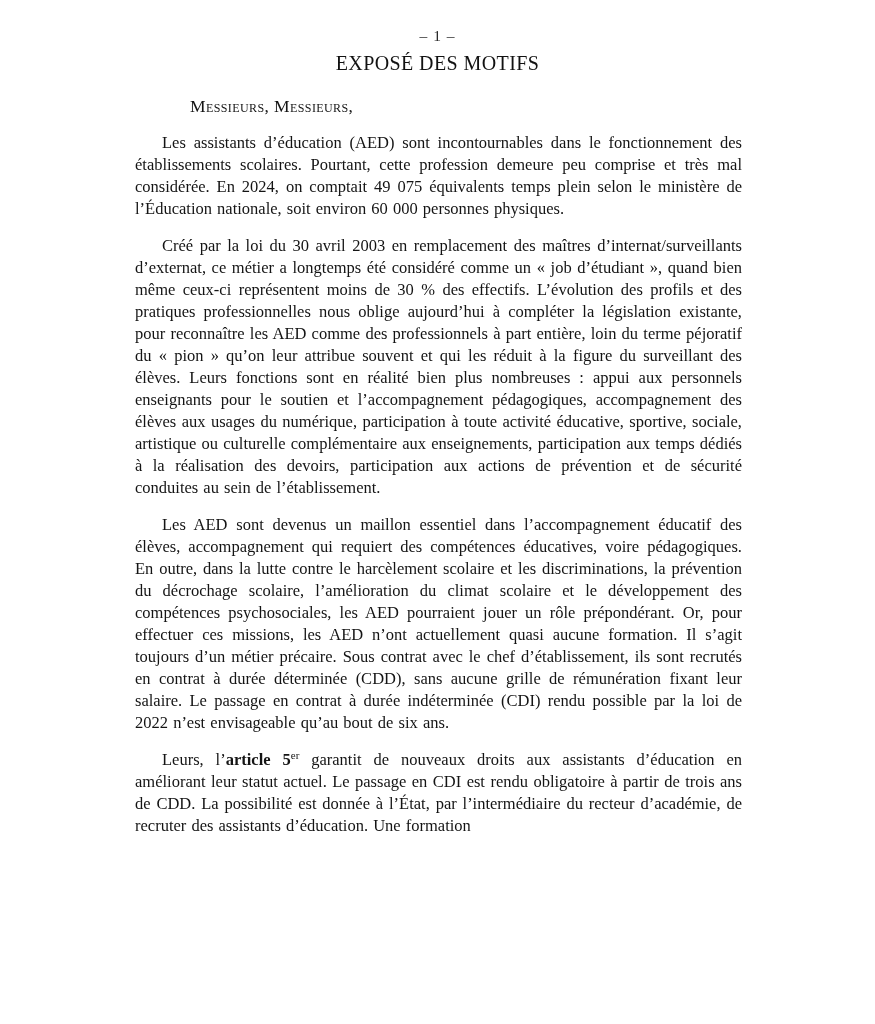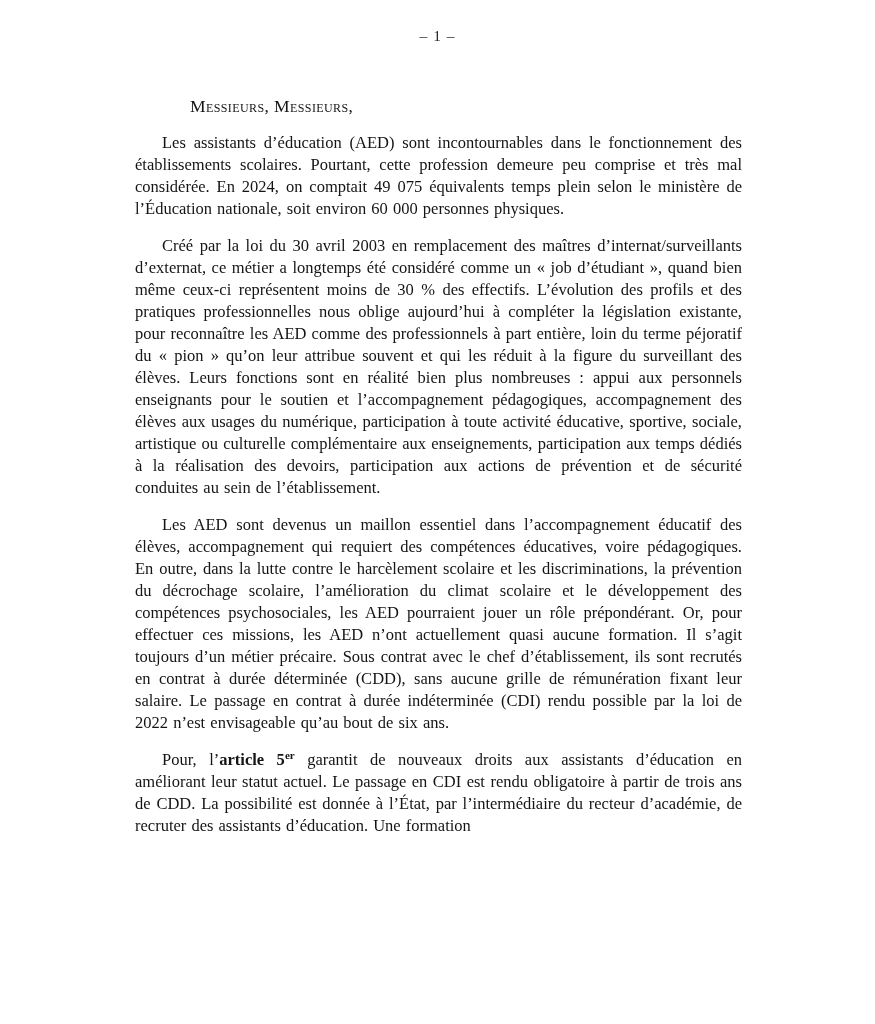--- a/index.html
+++ b/index.html
@@ -62,35 +62,36 @@
     text-indent: 27px;
     margin: 1px 0 15px 0;
     word-spacing: 1px;
   }
   .para:last-child { margin-bottom: 0; }
   .para b { font-weight: bold; }
   .para sup {
     font-size: 11px;
     line-height: 0;
     vertical-align: super;
-    font-weight: bold;
+    font-weight: normal;
   }
 </style>
 </head>
 <body>
 
 <div class="sheet">
   <div class="pagenum">– 1 –</div>
 
+  <h1 class="doc-title">EXPOSÉ DES MOTIFS</h1>
 
   <div class="content">
     <p class="salutation">Messieurs, Messieurs,</p>
 
     <p class="para">Les assistants d’éducation (AED) sont incontournables dans le fonctionnement des établissements scolaires. Pourtant, cette profession demeure peu comprise et très mal considérée. En 2024, on comptait 49&nbsp;075 équivalents temps plein selon le ministère de l’Éducation nationale, soit environ 60&nbsp;000 personnes physiques.</p>
 
     <p class="para">Créé par la loi du 30 avril 2003 en remplacement des maîtres d’internat/surveillants d’externat, ce métier a longtemps été considéré comme un «&nbsp;job d’étudiant&nbsp;», quand bien même ceux-ci représentent moins de 30&nbsp;% des effectifs. L’évolution des profils et des pratiques professionnelles nous oblige aujourd’hui à compléter la législation existante, pour reconnaître les AED comme des professionnels à part entière, loin du terme péjoratif du «&nbsp;pion&nbsp;» qu’on leur attribue souvent et qui les réduit à la figure du surveillant des élèves. Leurs fonctions sont en réalité bien plus nombreuses&nbsp;: appui aux personnels enseignants pour le soutien et l’accompagnement pédagogiques, accompagnement des élèves aux usages du numérique, participation à toute activité éducative, sportive, sociale, artistique ou culturelle complémentaire aux enseignements, participation aux temps dédiés à la réalisation des devoirs, participation aux actions de prévention et de sécurité conduites au sein de l’établissement.</p>
 
     <p class="para">Les AED sont devenus un maillon essentiel dans l’accompagnement éducatif des élèves, accompagnement qui requiert des compétences éducatives, voire pédagogiques. En outre, dans la lutte contre le harcèlement scolaire et les discriminations, la prévention du décrochage scolaire, l’amélioration du climat scolaire et le développement des compétences psychosociales, les AED pourraient jouer un rôle prépondérant. Or, pour effectuer ces missions, les AED n’ont actuellement quasi aucune formation. Il s’agit toujours d’un métier précaire. Sous contrat avec le chef d’établissement, ils sont recrutés en contrat à durée déterminée (CDD), sans aucune grille de rémunération fixant leur salaire. Le passage en contrat à durée indéterminée (CDI) rendu possible par la loi de 2022 n’est envisageable qu’au bout de six ans.</p>
 
 
-    <p class="para"><span>Pour, l’</span><b><span>article 5</span><sup>er</sup></b><span> garantit de nouveaux droits aux assistants d’éducation en améliorant leur statut actuel. Le passage en CDI est rendu obligatoire à partir de trois ans de CDD. La possibilité est donnée à l’État, par l’intermédiaire du recteur d’académie, de recruter des assistants d’éducation. Une formation</span></p>
+    <p class="para"><span>Leurs, l’</span><b><span>article 5</span><sup>er</sup></b><span> garantit de nouveaux droits aux assistants d’éducation en améliorant leur statut actuel. Le passage en CDI est rendu obligatoire à partir de trois ans de CDD. La possibilité est donnée à l’État, par l’intermédiaire du recteur d’académie, de recruter des assistants d’éducation. Une formation</span></p>
   </div>
 </div>
 
 </body></html>

